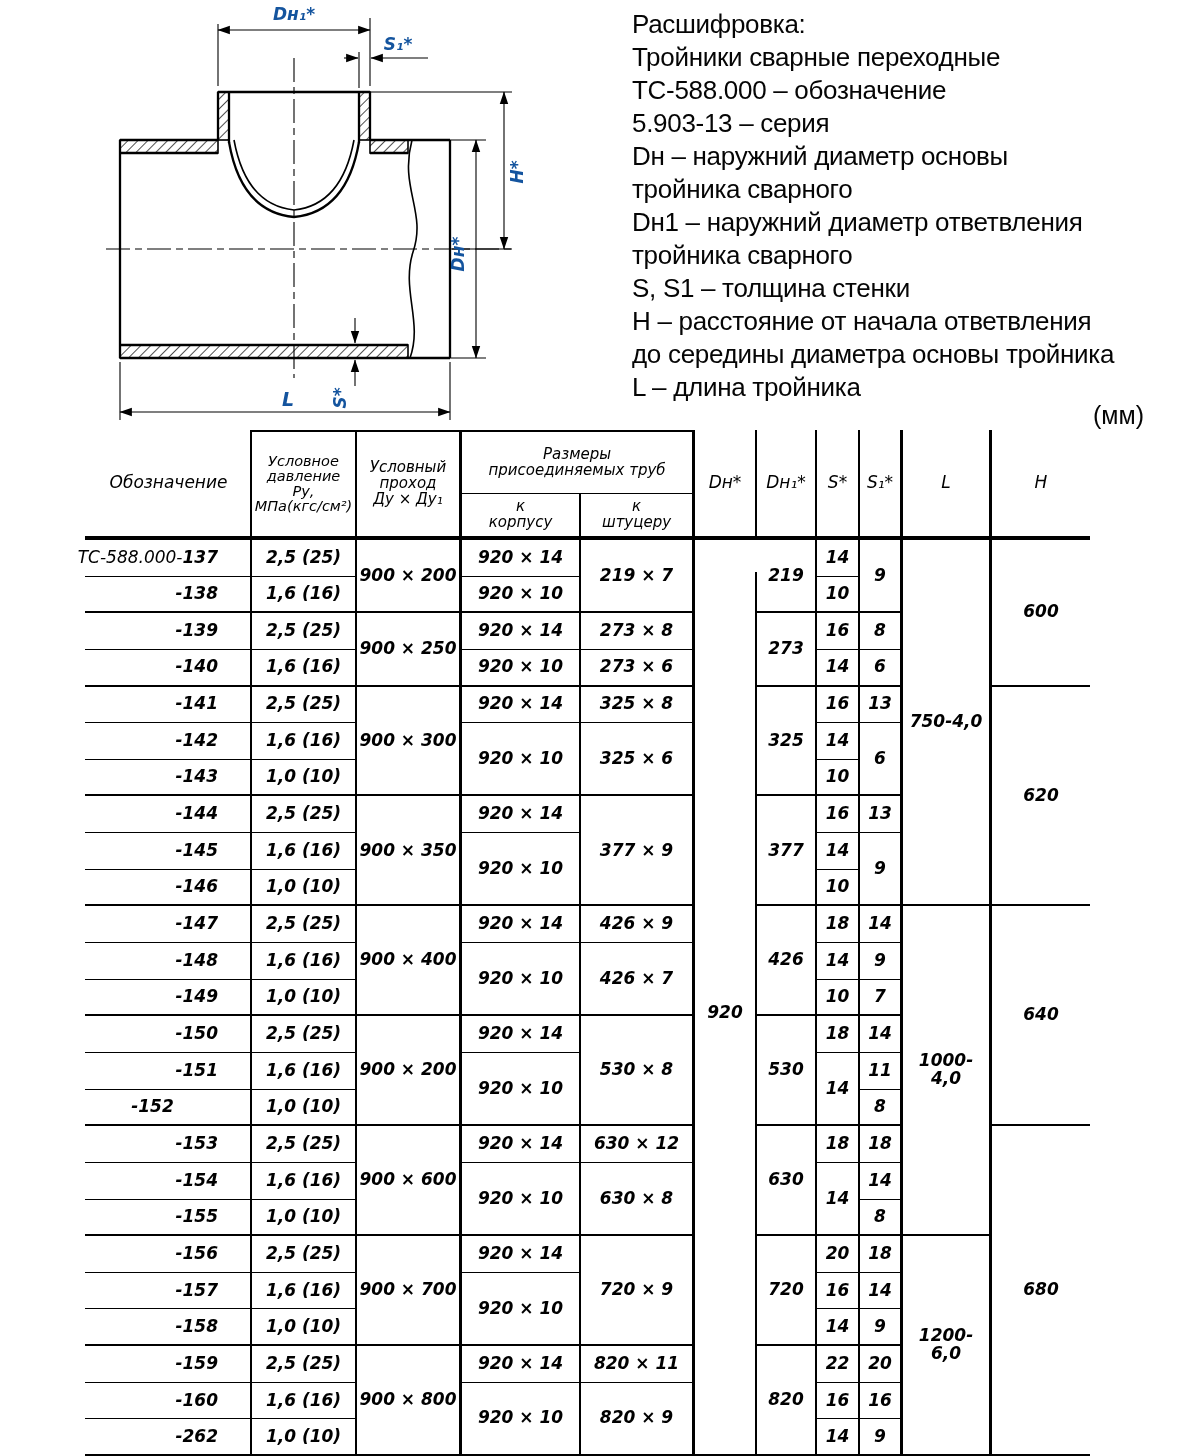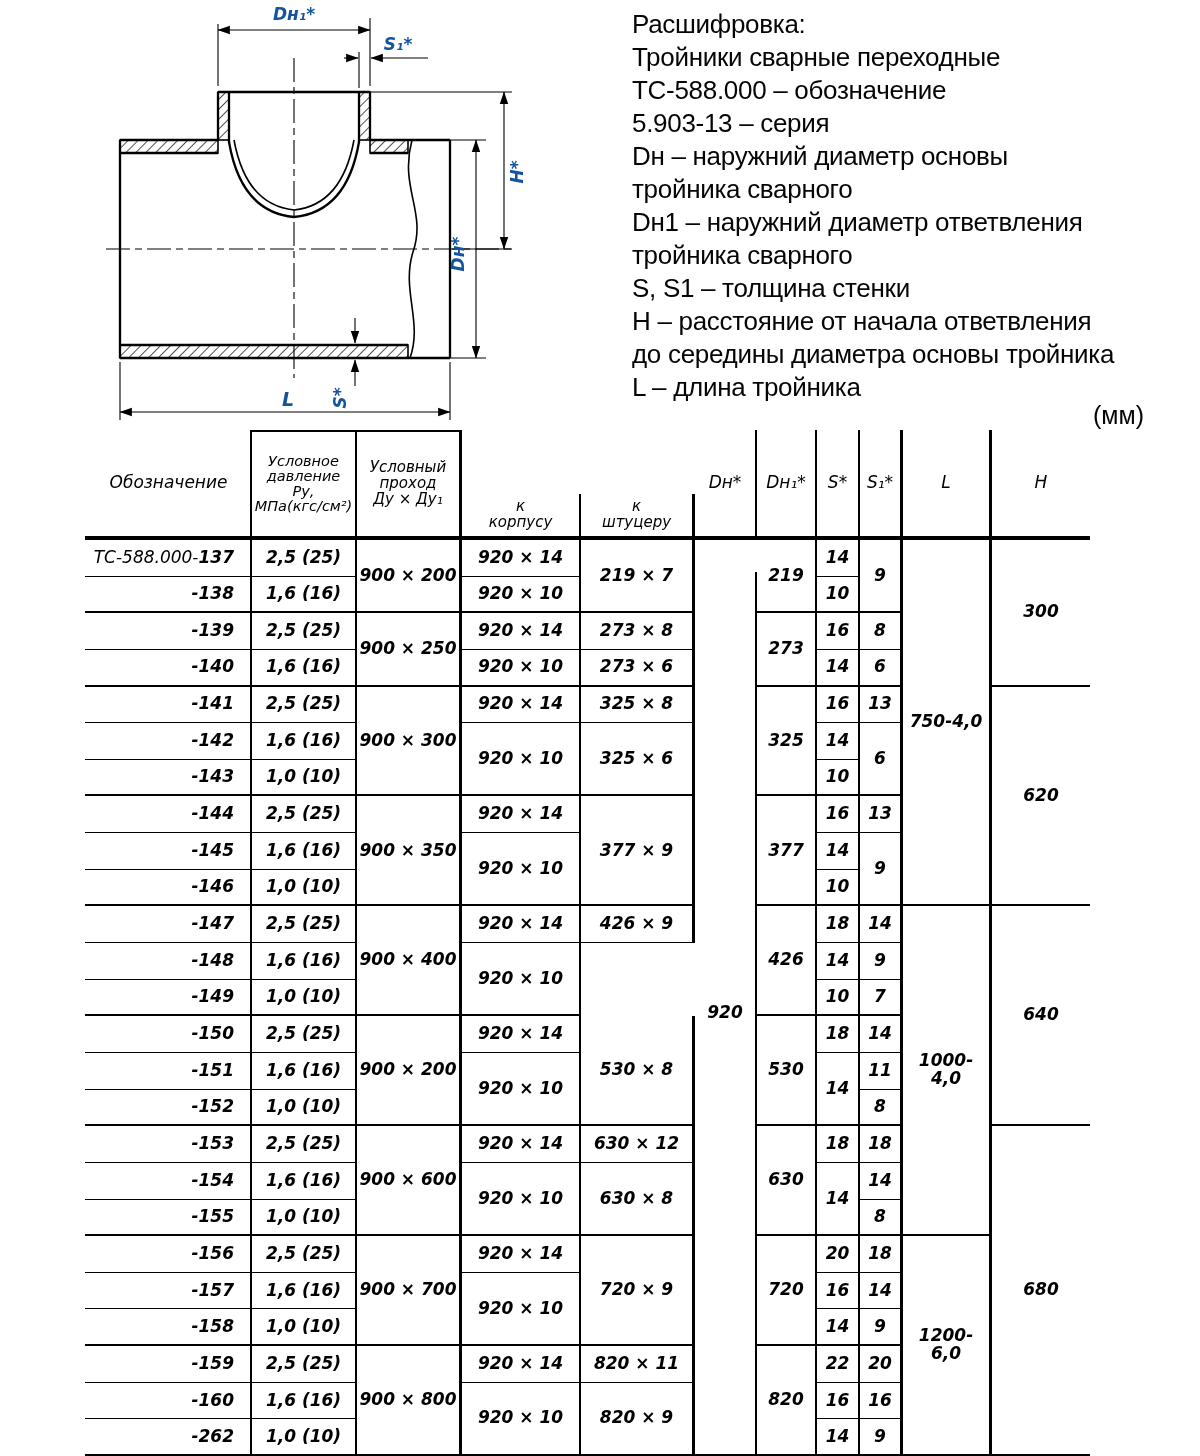--- a/index.html
+++ b/index.html
@@ -17,21 +17,21 @@
        grid-template-columns:167px 105px 105px 119px 114px 62px 60px 43px 43px 89px 98px;
        grid-template-rows:64px 46px repeat(25,1fr);
        font-family:"DejaVu Sans",sans-serif;font-style:italic;}
   .cell{display:flex;align-items:center;justify-content:center;text-align:center;
         border-right:2px solid #000;border-bottom:1.5px solid #000;
         font-weight:bold;font-size:17px;line-height:1.05;padding:0 2px;box-sizing:border-box;}
   .hd{font-weight:normal;font-size:15px;white-space:pre-line;border-bottom:4px solid #000;}
   .hd.top{border-top:2px solid #000;}
   .hd.grp{border-bottom:1.5px solid #000;}
   .hd.big{font-size:17px;}
-  .c1{justify-content:flex-end;padding-right:16px;border-bottom-width:1px;}
+  .c1{justify-content:flex-end;padding-right:32px;border-bottom-width:1px;}
   .c2{border-bottom-width:1px;}
   .c3,.c5,.c9,.c10{border-right-width:3px;}
   .c11{border-right:none;}
   .ge{border-bottom-width:2.5px;}
   .last{border-bottom-width:2px;}
   .pre{font-weight:normal;}
   .sm{font-size:14.5px;}
 </style>
 </head>
 <body>
@@ -135,20 +135,22 @@
 
   <div class="tbl" id="tbl">
     <div class="cell hd big c1" style="grid-column:1;grid-row:1/span 2;justify-content:center;padding-right:0;border-bottom:4px solid #000;">Обозначение</div>
     <div class="cell hd top sm c2" style="grid-column:2;grid-row:1/span 2;border-bottom:4px solid #000;">Условное
 давление
 Ру,
 МПа(кгс/см²)</div>
     <div class="cell hd top c3" style="grid-column:3;grid-row:1/span 2;border-bottom:4px solid #000;">Условный
 проход
 Ду × Ду₁</div>
+    <div class="cell hd top grp c5" style="grid-column:4/span 2;grid-row:1;">Размеры
+присоединяемых труб</div>
     <div class="cell hd c4" style="grid-column:4;grid-row:2;">к
 корпусу</div>
     <div class="cell hd c5" style="grid-column:5;grid-row:2;">к
 штуцеру</div>
     <div class="cell hd big c6" style="grid-column:6;grid-row:1/span 2;">Dн*</div>
     <div class="cell hd big c7" style="grid-column:7;grid-row:1/span 2;">Dн₁*</div>
     <div class="cell hd big c8" style="grid-column:8;grid-row:1/span 2;">S*</div>
     <div class="cell hd big c9" style="grid-column:9;grid-row:1/span 2;">S₁*</div>
     <div class="cell hd big c10" style="grid-column:10;grid-row:1/span 2;">L</div>
     <div class="cell hd big c11" style="grid-column:11;grid-row:1/span 2;">H</div>
@@ -191,21 +193,21 @@
       </div>
       <div class="cell c1 ge" style="grid-area: 15 / 1 / span 1;">
         <span>-149</span>
       </div>
       <div class="cell c1" style="grid-area: 16 / 1 / span 1;">
         <span>-150</span>
       </div>
       <div class="cell c1" style="grid-area: 17 / 1 / span 1;">
         <span>-151</span>
       </div>
-      <div class="cell c1 ge" style="grid-area: 18 / 1 / span 1;">
+      <div class="cell c1 ge" style="grid-area: 18 / 1 / span 1; justify-content: center;">
         <span>-152</span>
       </div>
       <div class="cell c1" style="grid-area: 19 / 1 / span 1;">
         <span>-153</span>
       </div>
       <div class="cell c1" style="grid-area: 20 / 1 / span 1; text-align: center;">
         <span>-154</span>
       </div>
       <div class="cell c1 ge" style="grid-area: 21 / 1 / span 1;">
         <span>-155</span>
@@ -280,20 +282,21 @@
       <div class="cell c4 ge" style="grid-area: 23 / 4 / span 2;">920 × 10</div>
       <div class="cell c4" style="grid-area: 25 / 4 / span 1;">920 × 14</div>
       <div class="cell c4 ge last" style="grid-area: 26 / 4 / span 2;">920 × 10</div>
       <div class="cell c5 ge" style="grid-area: 3 / 5 / span 2;">219 × 7</div>
       <div class="cell c5" style="grid-area: 5 / 5 / span 1;">273 × 8</div>
       <div class="cell c5 ge" style="grid-area: 6 / 5 / span 1;">273 × 6</div>
       <div class="cell c5" style="grid-area: 7 / 5 / span 1;">325 × 8</div>
       <div class="cell c5 ge" style="grid-area: 8 / 5 / span 2;">325 × 6</div>
       <div class="cell c5 ge" style="grid-area: 10 / 5 / span 3;">377 × 9</div>
       <div class="cell c5" style="grid-area: 13 / 5 / span 1;">426 × 9</div>
+      <div class="cell c5 ge" style="grid-area: 14 / 5 / span 2;">426 × 7</div>
       <div class="cell c5 ge" style="grid-area: 16 / 5 / span 3;">530 × 8</div>
       <div class="cell c5" style="grid-area: 19 / 5 / span 1;">630 × 12</div>
       <div class="cell c5 ge" style="grid-area: 20 / 5 / span 2;">630 × 8</div>
       <div class="cell c5 ge" style="grid-area: 22 / 5 / span 3;">720 × 9</div>
       <div class="cell c5" style="grid-area: 25 / 5 / span 1;">820 × 11</div>
       <div class="cell c5 ge last" style="grid-area: 26 / 5 / span 2;">820 × 9</div>
       <div class="cell c6 ge last" style="grid-area: 3 / 6 / span 25; margin-top: 32px;">920</div>
       <div class="cell c7 ge" style="grid-area: 3 / 7 / span 2;">219</div>
       <div class="cell c7 ge" style="grid-area: 5 / 7 / span 2;">273</div>
       <div class="cell c7 ge" style="grid-area: 7 / 7 / span 3;">325</div>
@@ -344,18 +347,18 @@
       <div class="cell c9 ge" style="grid-area: 21 / 9 / span 1;">8</div>
       <div class="cell c9" style="grid-area: 22 / 9 / span 1;">18</div>
       <div class="cell c9" style="grid-area: 23 / 9 / span 1;">14</div>
       <div class="cell c9 ge" style="grid-area: 24 / 9 / span 1;">9</div>
       <div class="cell c9" style="grid-area: 25 / 9 / span 1;">20</div>
       <div class="cell c9" style="grid-area: 26 / 9 / span 1;">16</div>
       <div class="cell c9 ge last" style="grid-area: 27 / 9 / span 1;">9</div>
       <div class="cell c10 ge" style="grid-area: 3 / 10 / span 10;">750-4,0</div>
       <div class="cell c10 ge" style="grid-area: 13 / 10 / span 9;">1000-4,0</div>
       <div class="cell c10 ge last" style="grid-area: 22 / 10 / span 6;">1200-6,0</div>
-      <div class="cell c11 ge" style="grid-area: 3 / 11 / span 4;">300</div>
+      <div class="cell c11 ge" style="grid-area: 3 / 11 / span 4;">600</div>
       <div class="cell c11 ge" style="grid-area: 7 / 11 / span 6;">620</div>
       <div class="cell c11 ge" style="grid-area: 13 / 11 / span 6;">640</div>
       <div class="cell c11 ge last" style="grid-area: 19 / 11 / span 9; text-align: right;">680</div>
     </div>
 </div>
 
 </body></html>

